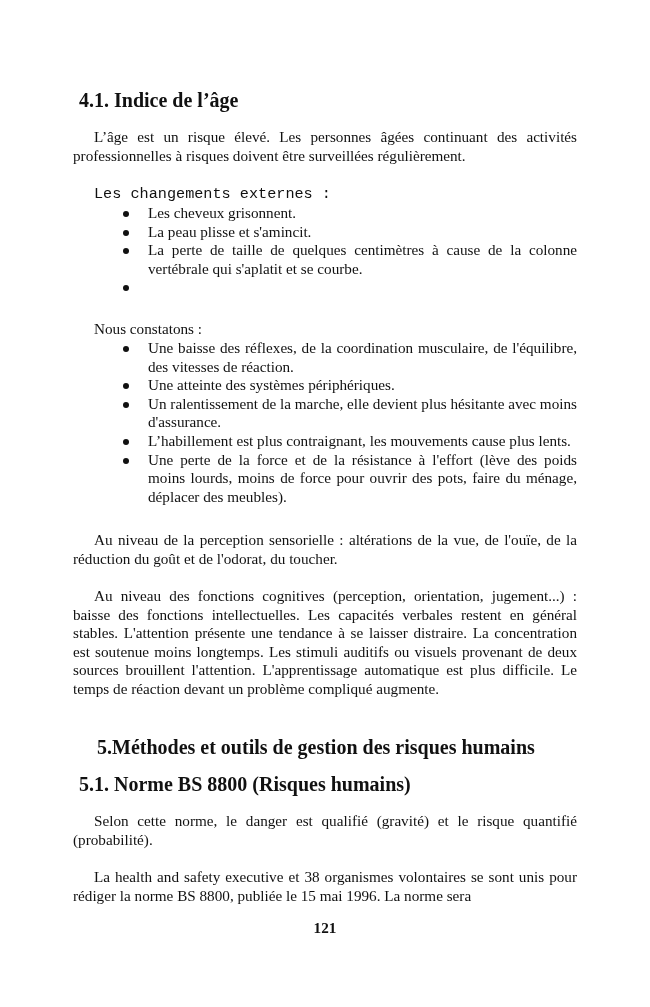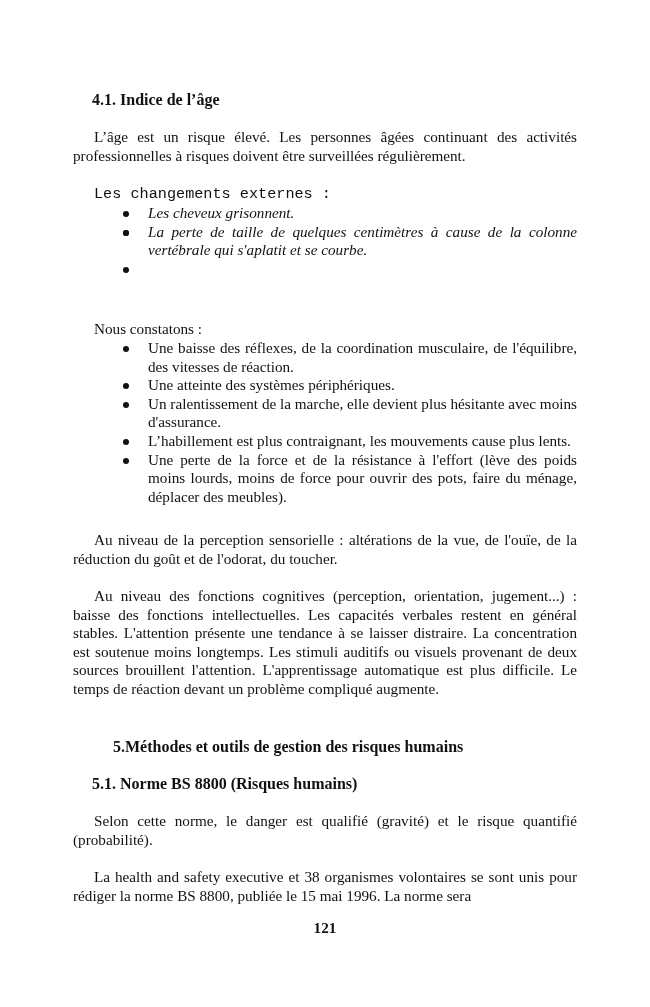--- a/index.html
+++ b/index.html
@@ -2,21 +2,21 @@
 <html><head>
 <meta charset="utf-8">
 <style>
   html, body { margin: 0; padding: 0; background: #ffffff; }
   body {
     width: 650px; height: 1007px; position: relative; overflow: hidden;
     font-family: "Liberation Serif", "DejaVu Serif", serif;
     color: #111111; font-size: 15.2px; line-height: 18.6px;
   }
   .page { position: absolute; left: 73px; top: 0; width: 504px; }
-  .h { font-weight: bold; position: absolute; left: 19px; font-size: 16px; white-space: nowrap; }
+  .h { font-weight: bold; position: absolute; left: 6px; font-size: 20px; white-space: nowrap; }
   .p { position: absolute; left: 0; width: 504px; text-align: justify; }
   .p .ind { display: inline-block; width: 21px; }
   .lbl { position: absolute; left: 21px; white-space: nowrap; }
   ul.bl { position: absolute; left: 0; width: 504px; margin: 0; padding: 0; list-style: none; }
   ul.bl li { position: relative; padding-left: 75px; text-align: justify; }
   ul.bl li .dot {
     position: absolute; left: 50px; top: 7px; width: 6px; height: 6px; border-radius: 50%;
     background: #111;
   }
   .pg { position: absolute; left: 0; width: 504px; top: 919px; text-align: center; font-weight: bold; }
@@ -26,23 +26,23 @@
 <body>
 
 <div class="page">
 
   <div class="h" style="top:91px;">4.1. Indice de l’âge</div>
 
   <div class="p" style="top:128px;"><span class="ind"></span><span>L’âge est un risque élevé. Les personnes âgées continuant des activités professionnelles à risques doivent être surveillées régulièrement.</span></div>
 
   <div class="lbl" style="top:185px;font-family:Liberation Mono, monospace;">Les changements externes :</div>
 
-  <ul class="bl" style="top:204px;font-style:italic;">
+  <ul class="bl" style="top:204px;">
     <li><span class="dot"></span><span>Les cheveux grisonnent.</span></li>
-    <li><span class="dot"></span></li>
+    <li><span class="dot"></span><span>La peau plisse et s'amincit.</span></li>
     <li><span class="dot"></span><span>La perte de taille de quelques centimètres à cause de la colonne vertébrale qui s'aplatit et se courbe.</span></li>
     <li><span class="dot"></span></li>
   </ul>
 
   <div class="lbl" style="top:320px;">Nous constatons :</div>
 
   <ul class="bl" style="top:339px;">
     <li><span class="dot"></span><span>Une baisse des réflexes, de la coordination musculaire, de l'équilibre,  des vitesses de réaction.</span></li>
     <li><span class="dot"></span><span>Une atteinte des systèmes périphériques.</span></li>
     <li><span class="dot"></span><span>Un ralentissement de la marche, elle devient plus hésitante avec moins d'assurance.</span></li>

